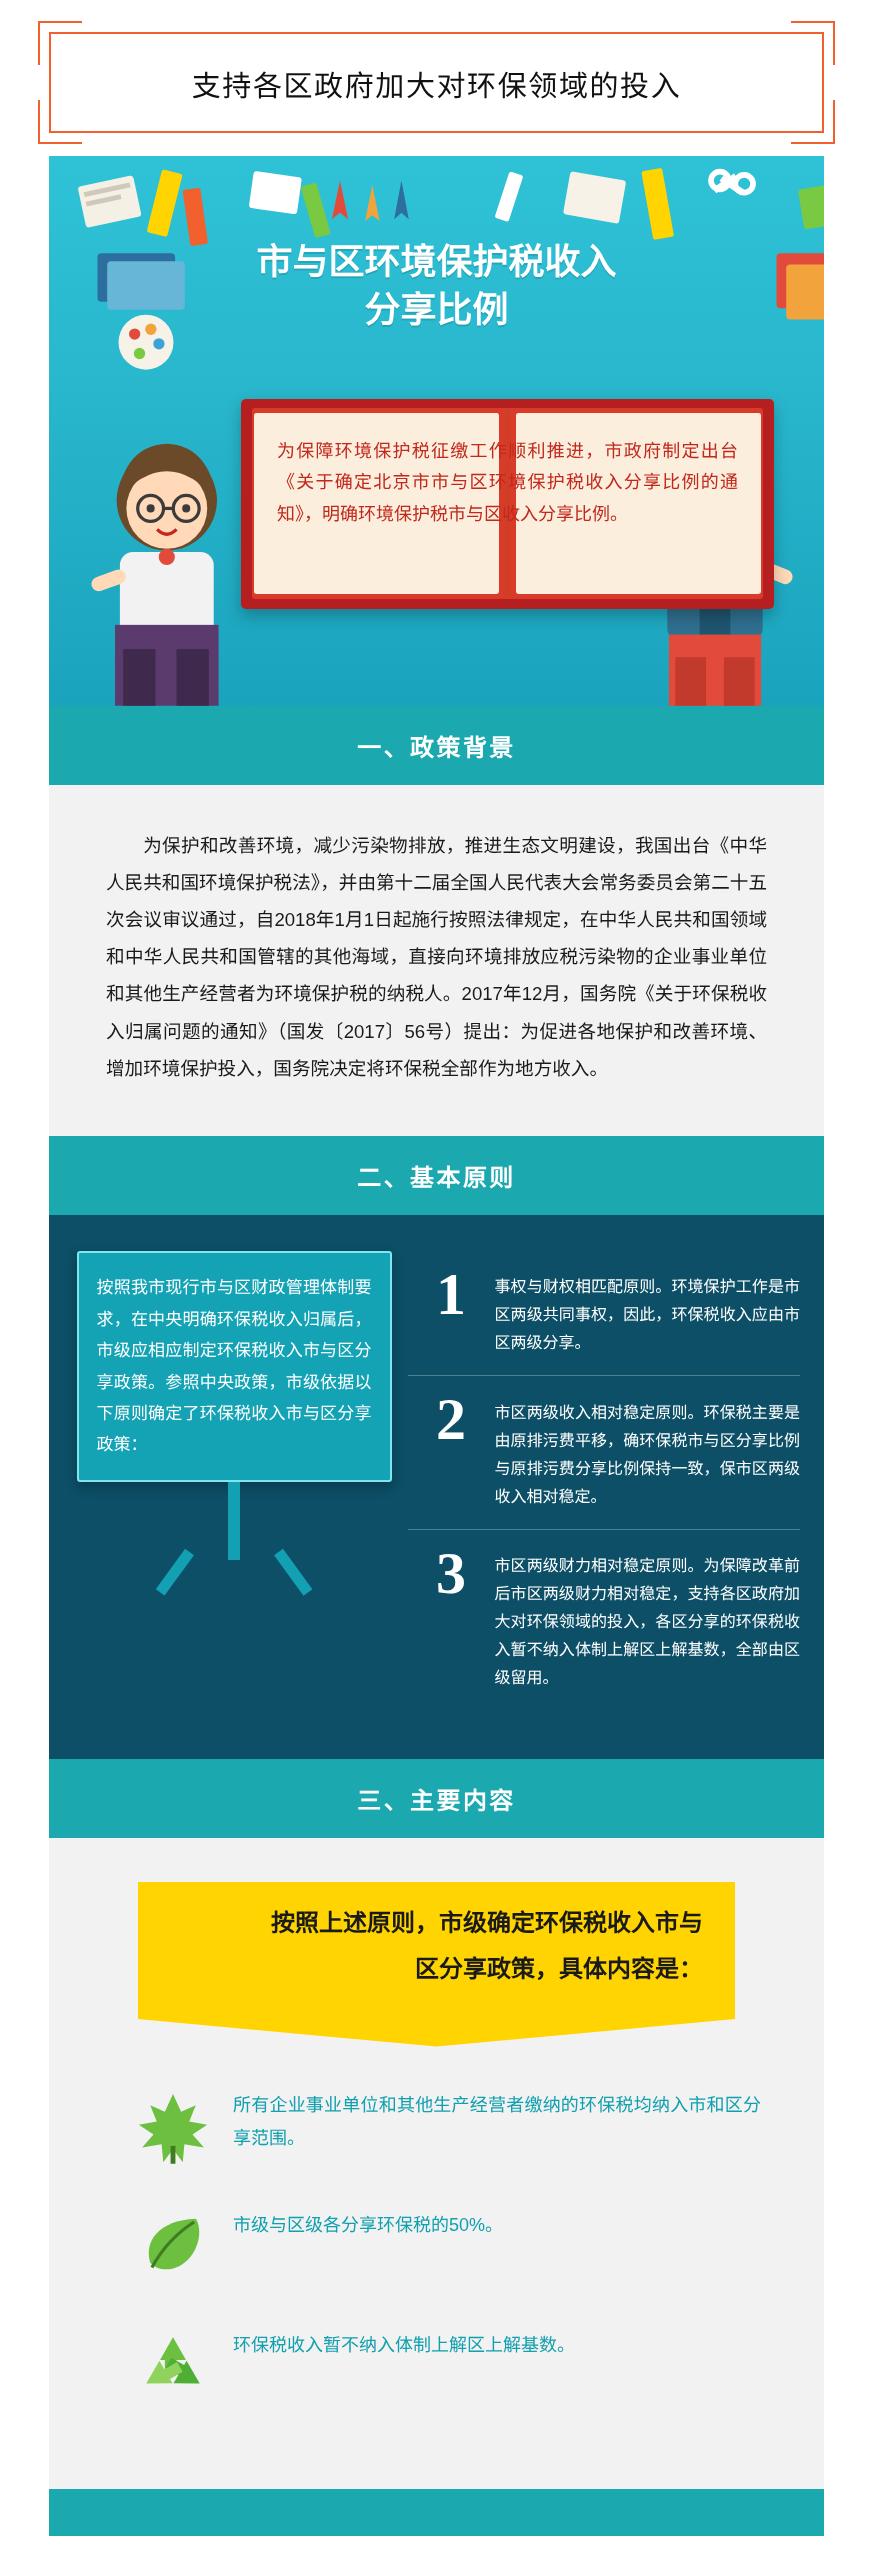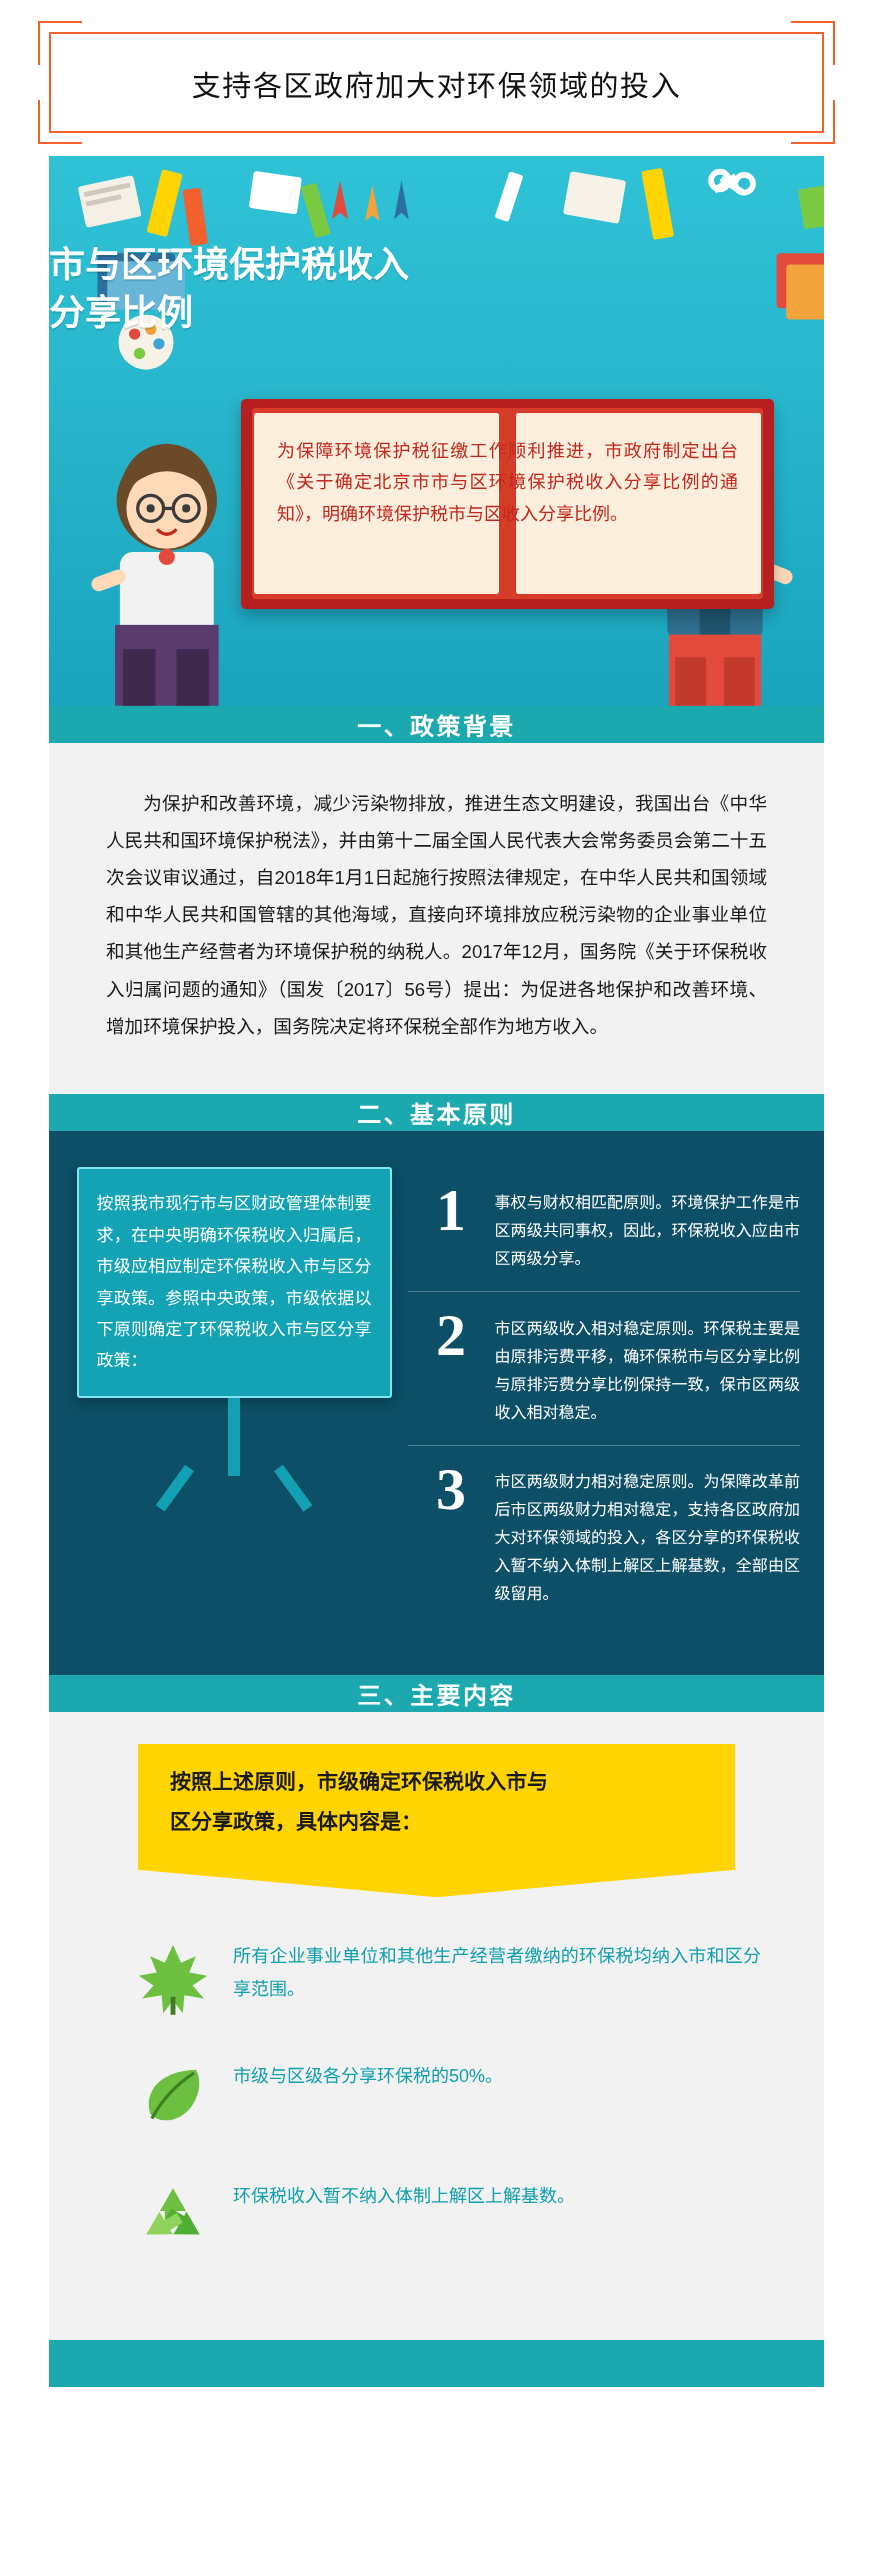--- a/index.html
+++ b/index.html
@@ -12,38 +12,38 @@
   .title-box .deco{position:absolute;width:42px;height:42px;border:2.4px solid #f2602e;}
   .title-box .deco.tl{left:-13px;top:-13px;border-right:none;border-bottom:none;}
   .title-box .deco.tr{right:-13px;top:-13px;border-left:none;border-bottom:none;}
   .title-box .deco.bl{left:-13px;bottom:-13px;border-right:none;border-top:none;}
   .title-box .deco.br{right:-13px;bottom:-13px;border-left:none;border-top:none;}
   .title-text{font-size:29px;color:#111;letter-spacing:1.6px;font-weight:normal;}
 
   
   .hero{position:relative;margin:8px 49px 0 49px;height:550px;overflow:hidden;
         background:linear-gradient(180deg,#2fc2d6 0%,#28b6cc 45%,#1aa3bd 100%);}
-  .hero-title{position:absolute;left:0;right:0;top:85px;text-align:left;color:#fff;
-       font-size:36px;font-weight:bold;line-height:1.35;text-shadow:0 1.6px 0 rgba(0,0,0,.12);}
+  .hero-title{position:absolute;left:0;right:0;top:85px;text-align:center;color:#fff;
+       font-size:36px;font-weight:bold;line-height:1.35;text-shadow:0 1.6px 0 rgba(0,0,0,.12);font-family:Liberation Mono, monospace;}
   .book{position:absolute;left:192px;top:243px;width:533px;height:210px;
         background:#b51f1f;border-radius:4.9px;box-shadow:0 6.5px 14.6px rgba(0,0,0,.25);}
   .book .inner{position:absolute;left:11.3px;top:9.7px;right:11.3px;bottom:9.7px;background:#d93b2b;border-radius:3.2px;}
   .book .page-l,.book .page-r{position:absolute;top:14.6px;bottom:14.6px;width:46%;background:#fbeedd;border-radius:2.4px;}
   .book .page-l{left:13px;}
   .book .page-r{right:13px;}
   .book .spine{position:absolute;left:50%;top:11.3px;bottom:11.3px;width:4.9px;margin-left:-2.4px;background:#c8411f;opacity:.5;}
   .book-text{position:absolute;left:36px;right:36px;top:37px;color:#c2281c;font-size:18px;
         line-height:1.75;text-align:justify;z-index:3;}
   .kid{position:absolute;bottom:0;}
   .girl{left:24px;width:186px;height:324px;}
   .boy{right:16px;width:186px;height:324px;}
 
   
   .sec-bar{margin:0 49px;background:#1ba8ae;color:#fff;text-align:center;
-       font-size:24px;font-weight:bold;letter-spacing:2.4px;padding:1px 0;}
+       font-size:24px;font-weight:bold;letter-spacing:2.4px;padding:22px 0;}
 
   
   .sec1{margin:0 49px;background:#f2f2f2;padding:42px 0 49px 0;}
   .sec1 .para{margin:0 57px;font-size:18.6px;line-height:2.0;color:#1a1a1a;text-align:justify;text-indent:2em;}
 
   
   .sec2{margin:0 49px;background:#0c4f66;padding:36px 0 49px 0;position:relative;display:flex;}
   .sec2 .left{width:315px;padding-left:27.5px;position:relative;}
   .sign{background:#13a3b5;border:2.4px solid #7fe6f1;border-radius:3.2px;padding:19.4px 18px;color:#fff;
         font-size:17px;line-height:1.85;text-align:justify;box-shadow:0 4.9px 11.3px rgba(0,0,0,.25);}
@@ -54,22 +54,22 @@
   .post .legR{left:50%;margin-left:39px;transform:rotate(-36deg);transform-origin:top center;}
   .sec2 .right{flex:1;padding:0 24px 0 16px;}
   .princ{display:flex;align-items:flex-start;padding:16px 0 18px 0;border-bottom:0.8px solid rgba(255,255,255,.28);}
   .princ:last-child{border-bottom:none;}
   .princ .num{width:87px;flex:none;color:#fff;font-size:60px;font-weight:bold;line-height:.9;
         font-family:"Liberation Serif","DejaVu Serif",serif;text-align:center;}
   .princ .txt{flex:1;color:#fff;font-size:16px;line-height:1.75;text-align:justify;padding-top:6.5px;}
 
   
   .sec3{margin:0 49px;background:#f2f2f2;padding:32px 0 40px 0;}
-  .ribbon{position:relative;margin:0 89px 0 89px;background:#ffd400;color:#1a1a1a;
-        font-size:21px;font-weight:bold;line-height:1.9;padding:18px 32px 27.5px 32px;text-align:left;}
+  .ribbon{position:relative;margin:12px 89px 0 89px;background:#ffd400;color:#1a1a1a;
+        font-size:24px;font-weight:bold;line-height:1.9;padding:18px 32px 27.5px 32px;text-align:right;}
   .ribbon:after{content:"";position:absolute;left:0;right:0;bottom:-27.5px;height:27.5px;
         background:#ffd400;clip-path:polygon(0 0,100% 0,50% 100%);}
   .items{margin:70px 63px 0 63px;}
   .item{display:flex;margin-bottom:42px;}
   .item .icon{width:121px;flex:none;text-align:center;}
   .item .icon svg{display:block;margin:0 auto;}
   .item .txt{flex:1;color:#11a0ae;font-size:18px;line-height:1.85;text-align:justify;}
 
   .footer-bar{margin:0 49px;background:#1ba8ae;height:47px;}
   .bottom-pad{height:24px;}

